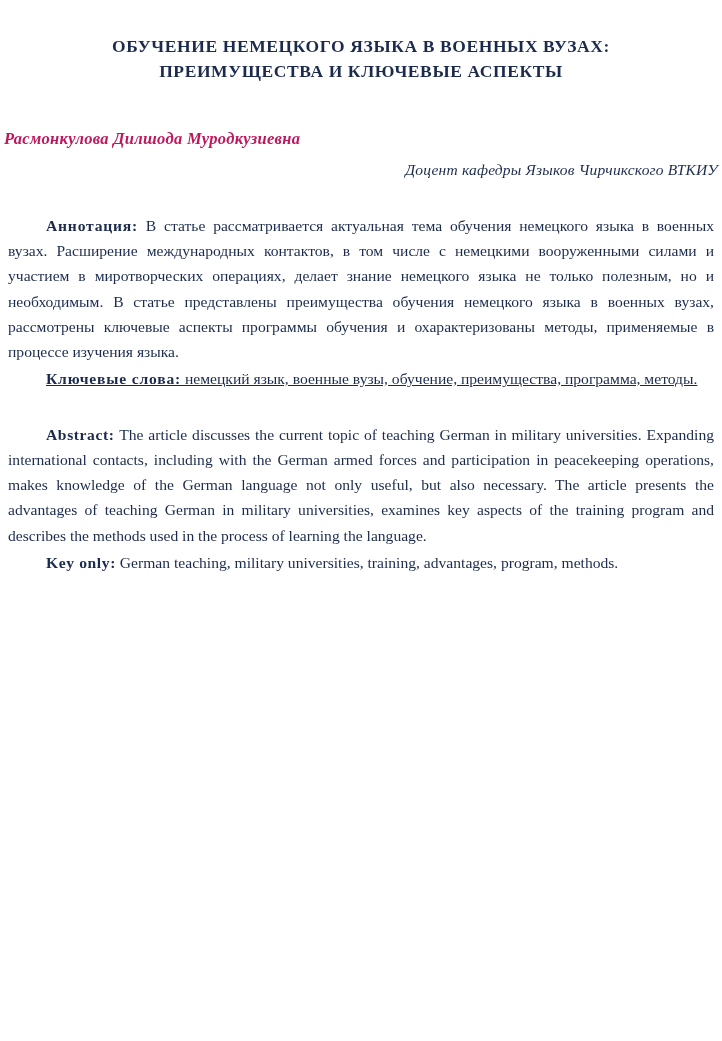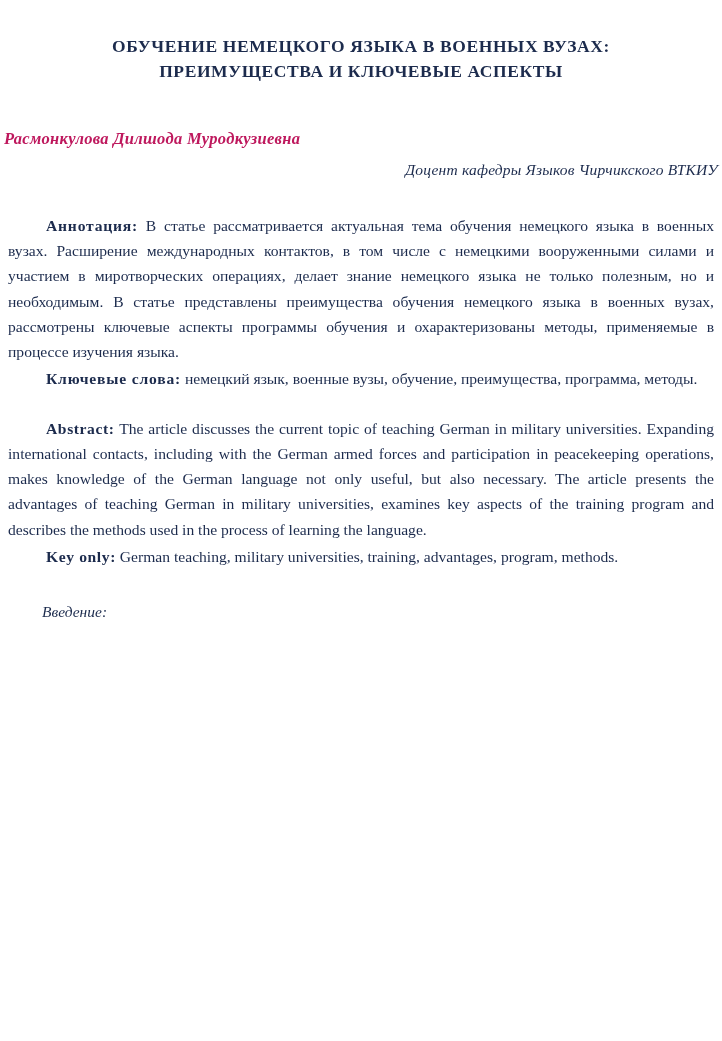--- a/index.html
+++ b/index.html
@@ -67,23 +67,24 @@
   }
   .spaced-label {
     font-weight: bold;
     letter-spacing: 1.2px;
   }
   .abstract-ru {
     margin-top: 34px;
   }
   .keywords-ru {
     margin-top: 2px;
+    text-decoration: underline;
   }
   .abstract-en {
-    margin-top: 24px;
+    margin-top: 30px;
   }
   .abstract-en b, .keywords-en b {
     letter-spacing: 0.6px;
   }
   .keywords-en {
     margin-top: 2px;
   }
   .section-heading {
     font-style: italic;
     font-size: 15.5px;
@@ -114,16 +115,15 @@
   <div class="affiliation blurry">Доцент кафедры Языков Чирчикского ВТКИУ</div>
 
   <p class="para abstract-ru blurry"><b class="spaced-label">Аннотация:</b><span> В статье рассматривается актуальная тема обучения немецкого языка в военных вузах. Расширение международных контактов, в том числе с немецкими вооруженными силами и участием в миротворческих операциях, делает знание немецкого языка не только полезным, но и необходимым. В статье представлены преимущества обучения немецкого языка в военных вузах, рассмотрены ключевые аспекты программы обучения и охарактеризованы методы, применяемые в процессе изучения языка.</span></p>
 
   <p class="para keywords-ru blurry"><b class="spaced-label">Ключевые слова:</b><span> немецкий язык, военные вузы, обучение, преимущества, программа, методы.</span></p>
 
   <p class="para abstract-en blurry"><b>Abstract:</b><span> The article discusses the current topic of teaching German in military universities. Expanding international contacts, including with the German armed forces and participation in peacekeeping operations, makes knowledge of the German language not only useful, but also necessary. The article presents the advantages of teaching German in military universities, examines key aspects of the training program and describes the methods used in the process of learning the language.</span></p>
 
   <p class="para keywords-en blurry"><b>Key only:</b><span> German teaching, military universities, training, advantages, program, methods.</span></p>
 
-  <div class="section-heading blurry">Введение:</div>
 
 
 </div>
 
 </body></html>

